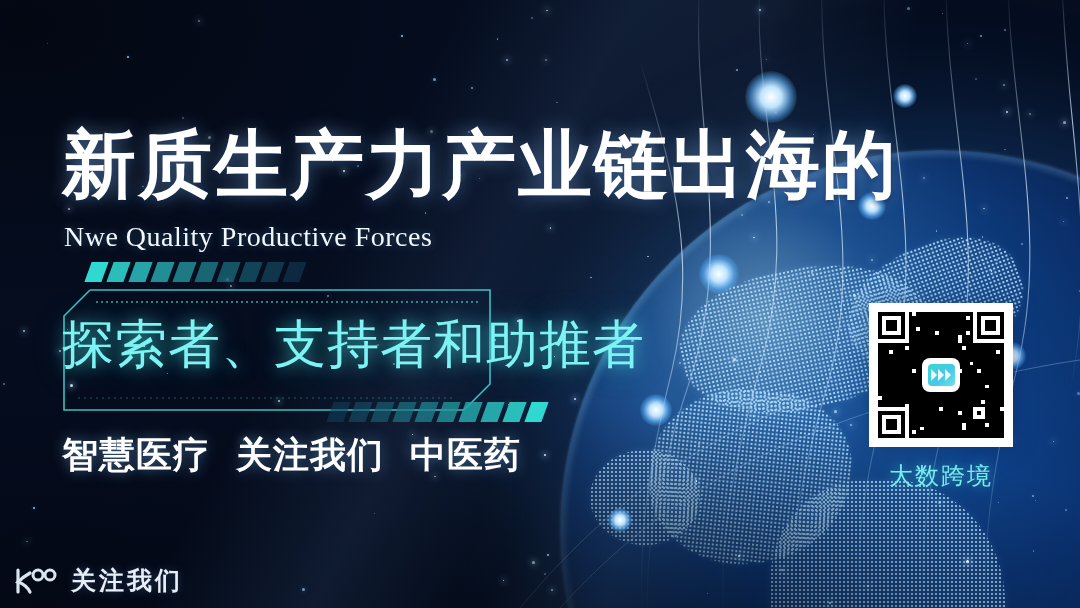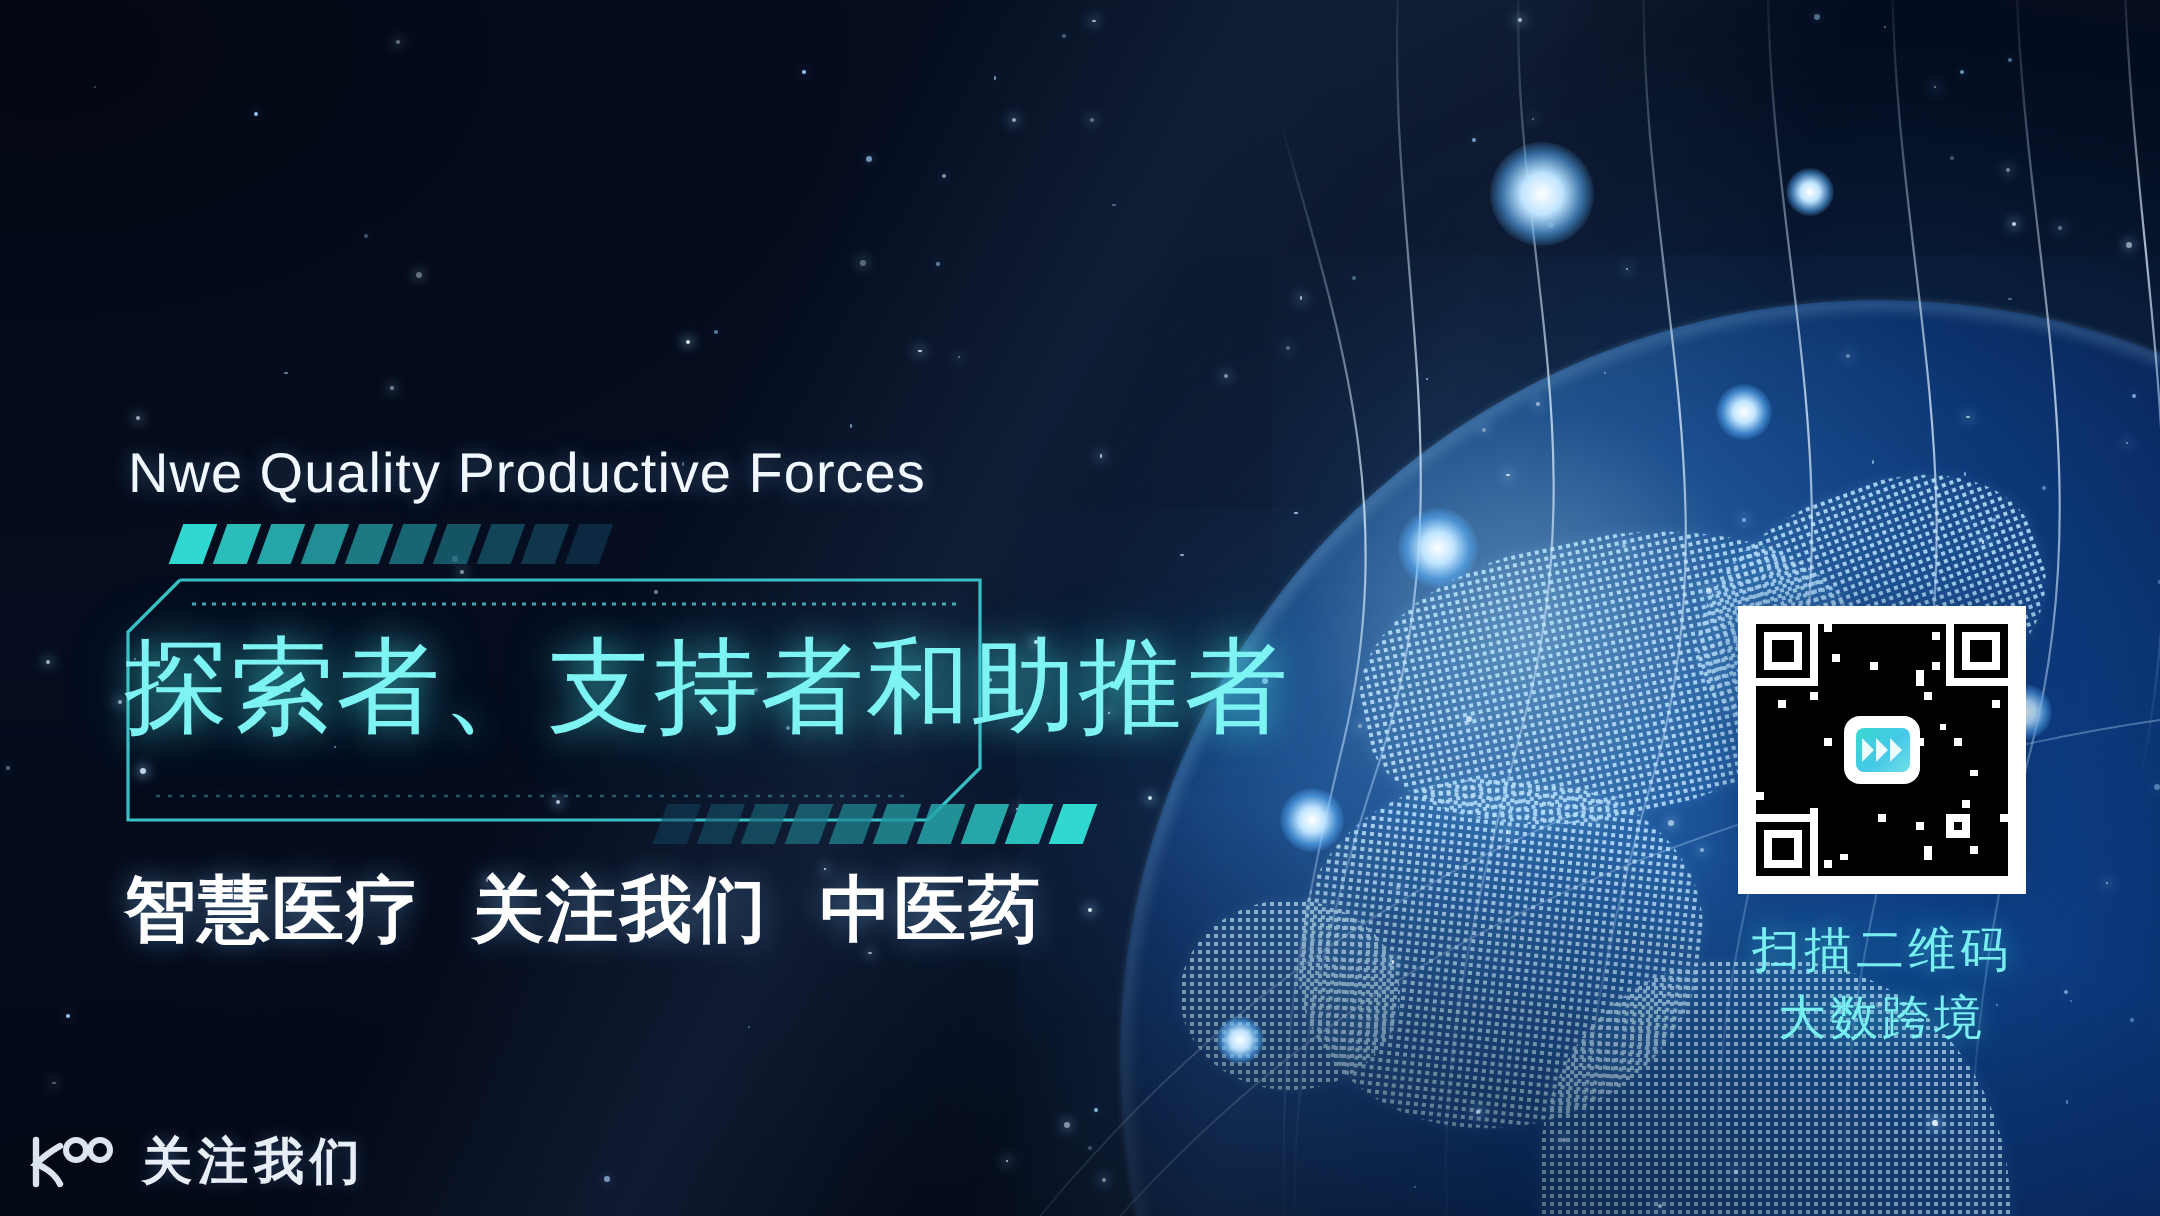--- a/index.html
+++ b/index.html
@@ -97,20 +97,21 @@
     text-shadow:0 0 18px rgba(150,205,255,.45),0 2px 6px rgba(0,20,60,.75);
   }
   .subtitle{
     position:absolute;left:64px;top:223px;
     font-size:28px;line-height:1;
     font-weight:400;
     letter-spacing:.5px;
     color:#f2f8ff;
     white-space:nowrap;
     text-shadow:0 0 10px rgba(140,200,255,.35);
+    font-family:Liberation Serif, serif;
   }
 
   
   .bargroup{position:absolute;display:flex;gap:5px;}
   .bargroup i{
     display:block;width:17px;height:20px;
     transform:skewX(-20deg);
   }
   .bars-top{left:88px;top:262px;}
   .bars-bottom{left:330px;top:402px;}
@@ -379,20 +380,21 @@
   <div id="hotspots">
       <div class="hotspot" style="left: 745px; top: 71px; width: 52px; height: 52px;"></div>
       <div class="hotspot" style="left: 699px; top: 254px; width: 40px; height: 40px;"></div>
       <div class="hotspot" style="left: 858px; top: 192px; width: 28px; height: 28px;"></div>
       <div class="hotspot" style="left: 640px; top: 394px; width: 32px; height: 32px;"></div>
       <div class="hotspot" style="left: 998px; top: 342px; width: 28px; height: 28px;"></div>
       <div class="hotspot" style="left: 893px; top: 84px; width: 24px; height: 24px;"></div>
       <div class="hotspot" style="left: 608px; top: 508px; width: 24px; height: 24px;"></div>
     </div>
 
+  <div class="title">新质生产力产业链出海的</div>
   <div class="subtitle">Nwe Quality Productive Forces</div>
 
   <div class="bargroup bars-top" id="bars-top">
       <i style="background: rgb(47, 216, 208); opacity: 1;"></i>
       <i style="background: rgb(44, 199, 195); opacity: 0.95;"></i>
       <i style="background: rgb(41, 182, 182); opacity: 0.9;"></i>
       <i style="background: rgb(38, 166, 169); opacity: 0.85;"></i>
       <i style="background: rgb(35, 149, 156); opacity: 0.8;"></i>
       <i style="background: rgb(31, 132, 144); opacity: 0.75;"></i>
       <i style="background: rgb(28, 115, 131); opacity: 0.7;"></i>
@@ -1343,21 +1345,20 @@
         <div class="qr-logo">
           <div class="qr-logo-inner">
               <i class="chev" style="left: 3px;"></i>
               <i class="chev" style="left: 10px;"></i>
               <i class="chev" style="left: 17px;"></i>
             </div>
         </div>
       </div>
     </div>
     <div class="qr-caption">
-      <div>扫描二维码</div>
       <div>大数跨境</div>
     </div>
   </div>
 
   <div class="logo">
     <svg class="logo-mark" viewBox="0 0 48 30">
       <path d="M4,4 L4,26" stroke="#dbe5f0" stroke-width="3.2" fill="none" stroke-linecap="round"></path>
       <path d="M16,7 C9,11 6,14 4,16 C7,17 13,20 16,26" stroke="#dbe5f0" stroke-width="3.2" fill="none" stroke-linecap="round"></path>
       <circle cx="24" cy="9" r="5" fill="none" stroke="#dbe5f0" stroke-width="3"></circle>
       <circle cx="36" cy="9" r="5" fill="none" stroke="#dbe5f0" stroke-width="3"></circle>

